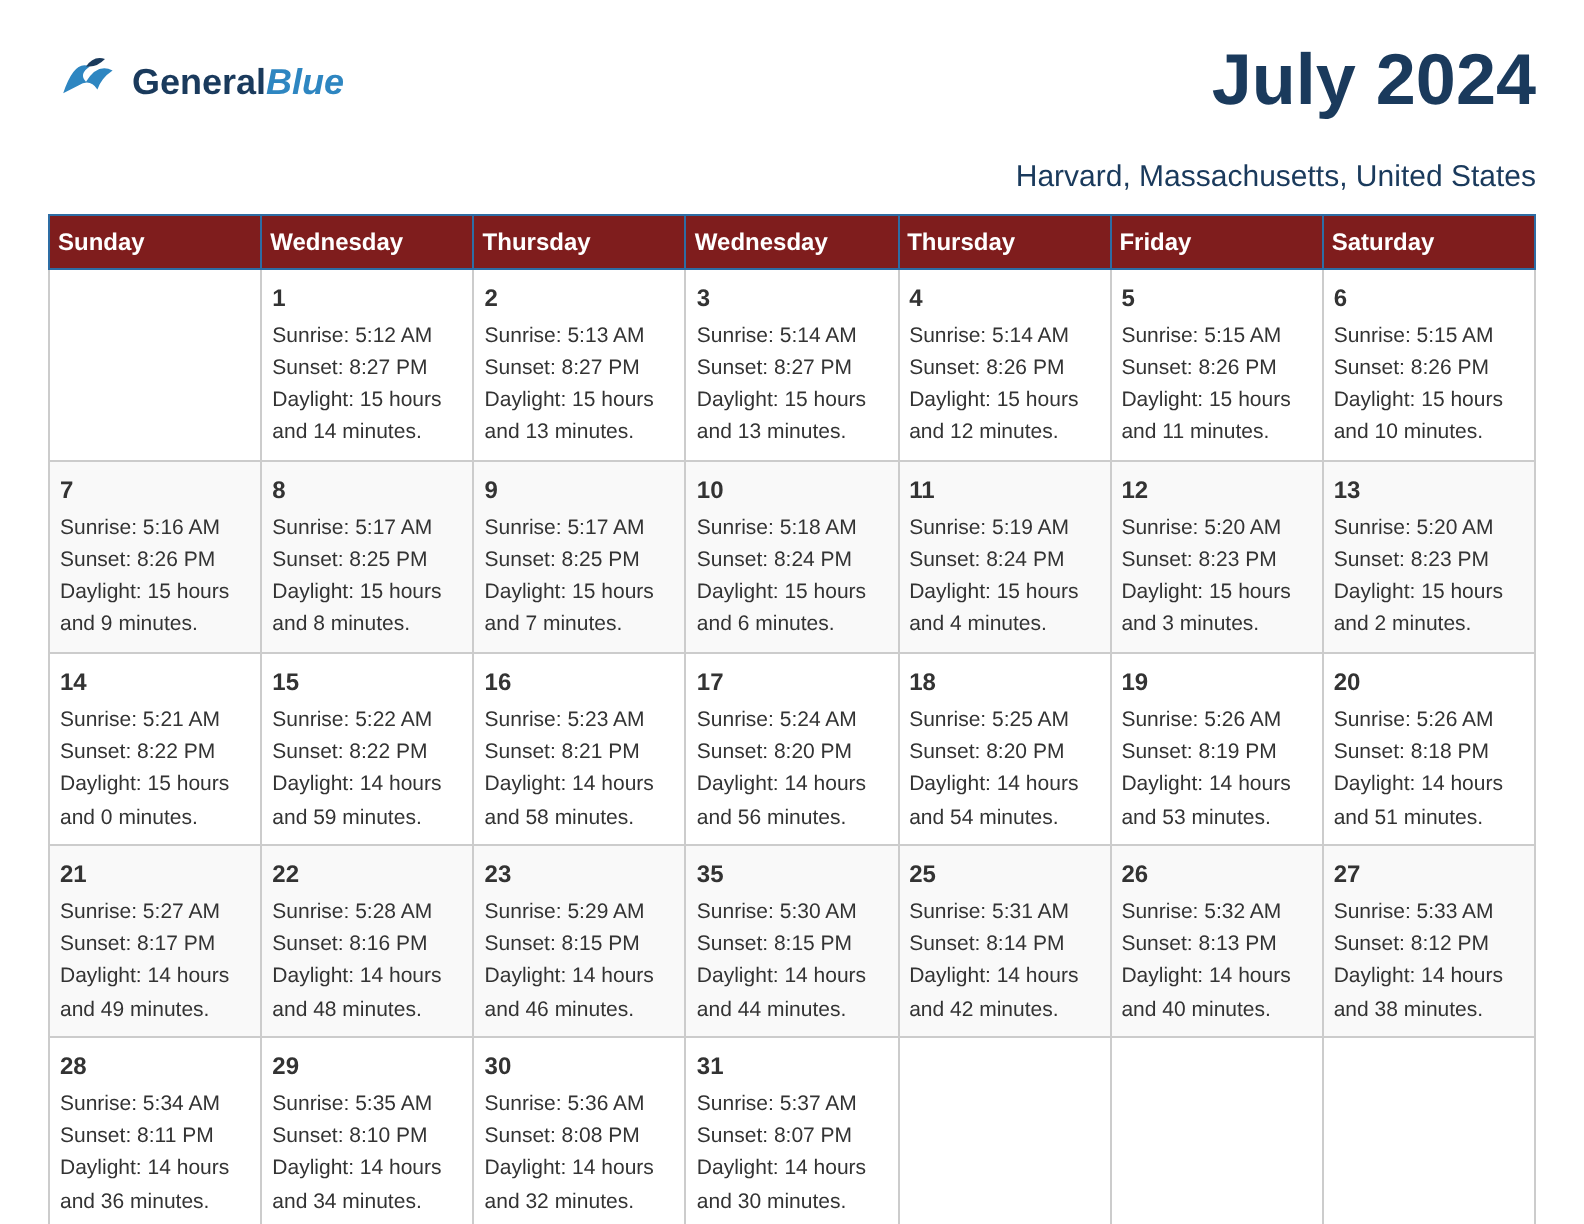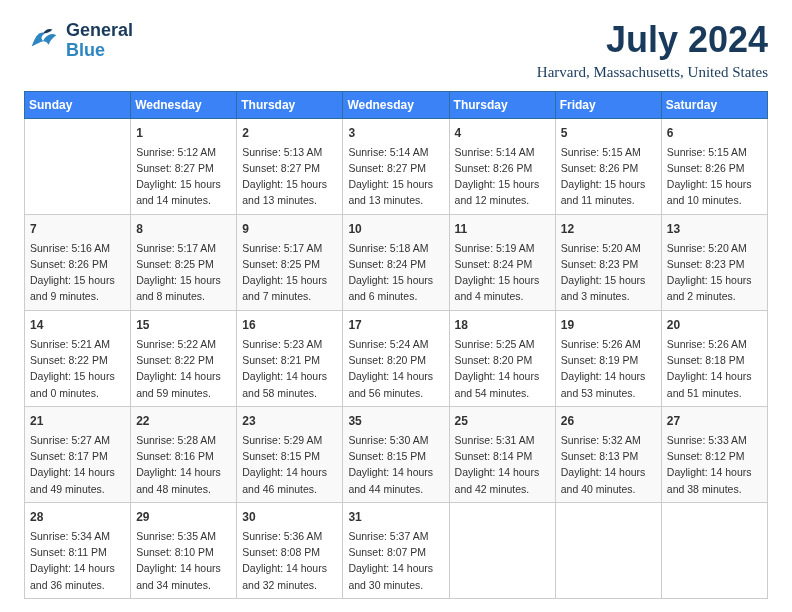--- a/index.html
+++ b/index.html
@@ -22,30 +22,29 @@
     .title-block h1 {
       font-size: 36px;
       font-weight: bold;
       color: #1a3a5c;
       line-height: 1.1;
     }
     .title-block h2 {
       font-size: 15px;
       font-weight: normal;
       color: #1a3a5c;
-      margin-top: 4px;
-      font-family: Liberation Serif, serif;
+      margin-top: 20px;
     }
     table {
       width: 100%;
       border-collapse: collapse;
       font-size: 11px;
     }
     thead tr th {
-      background-color: #3b82f6;
+      background-color: #7f1d1d;
       color: #fff;
       font-weight: bold;
       font-size: 12px;
       padding: 6px 4px;
       text-align: left;
       border: 1px solid #2e6da4;
     }
     tbody tr td {
       border: 1px solid #ccc;
       vertical-align: top;
@@ -76,32 +75,33 @@
       display: flex;
       align-items: center;
       gap: 4px;
     }
     .logo-icon svg {
       width: 38px;
       height: 38px;
     }
     .logo-label {
       display: flex;
-      flex-direction: column;
+      flex-direction: row;
       line-height: 1.1;
     }
     .logo-general {
       font-size: 18px;
       font-weight: bold;
       color: #1a3a5c;
     }
     .logo-blue-text {
       font-size: 18px;
       font-weight: bold;
       color: #2e86c1;
+      font-style: italic;
     }
   </style>
 </head>
 <body>
 
 <div class="header">
   <div class="logo-wrapper">
     <div class="logo-icon">
       <svg viewBox="0 0 40 40" xmlns="http://www.w3.org/2000/svg">
 

